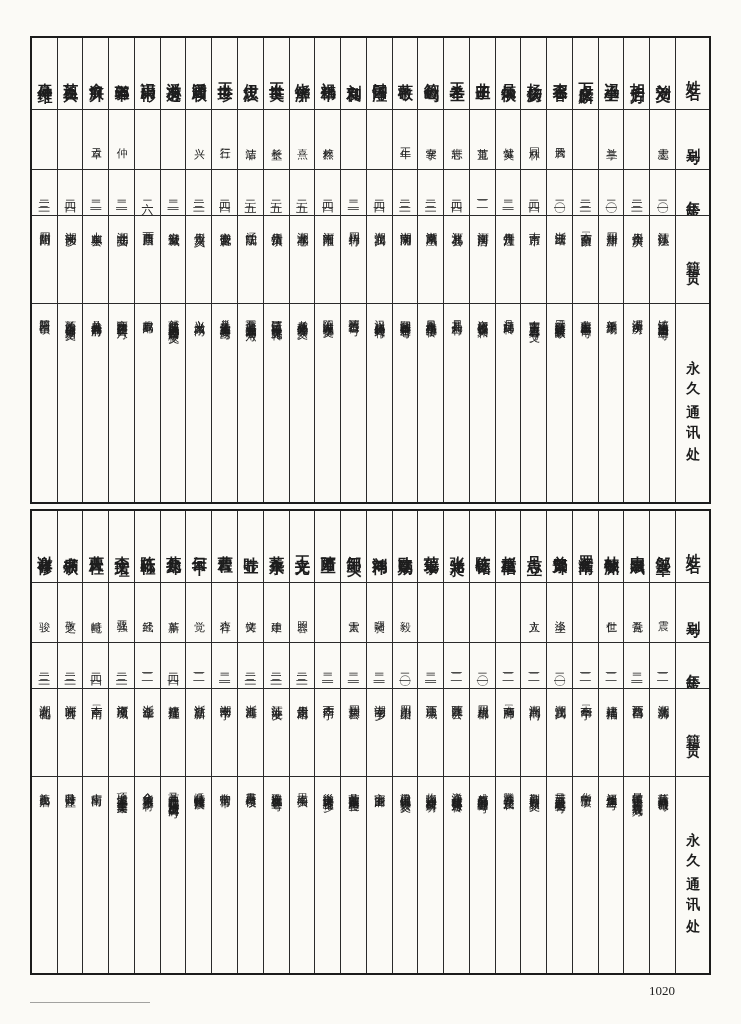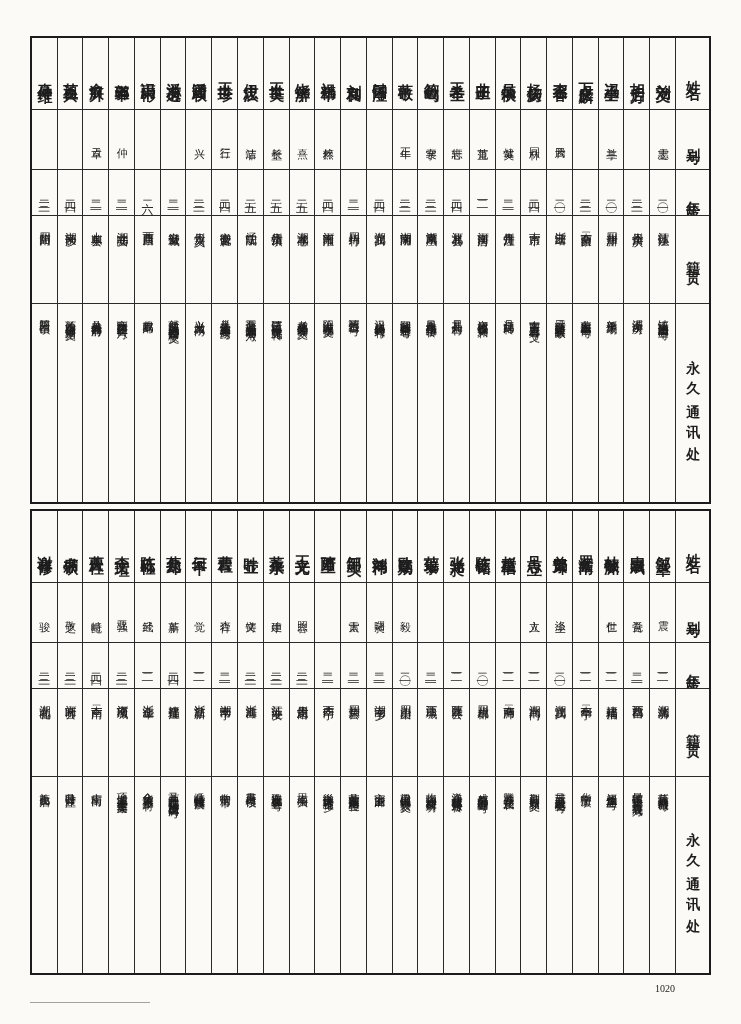--- a/index.html
+++ b/index.html
@@ -64,21 +64,21 @@
   .header-col .r-name .vtext{font-size:15px;letter-spacing:6px;}
   .header-col .r-alias .vtext,
   .header-col .r-age .vtext{font-size:14px;font-weight:bold;letter-spacing:3px;}
   .header-col .r-native .vtext{font-size:14px;font-weight:bold;letter-spacing:10px;padding-top:0;}
   .header-col .r-native{align-items:center;}
   .header-col .r-address{align-items:center;}
   .header-col .r-address .vtext{font-size:14px;font-weight:bold;letter-spacing:22px;padding-top:0;}
   .page-number{
     position:absolute;
     right:66px;top:983px;
-    font-size:10px;color:#222;
+    font-size:13px;color:#222;
     font-family:"Liberation Serif", serif;
   }
   .edge-line{
     position:absolute;left:30px;top:1002px;width:120px;height:1px;
     background:#4a4a4a;opacity:.5;
   }
 </style>
 </head>
 <body>
 

